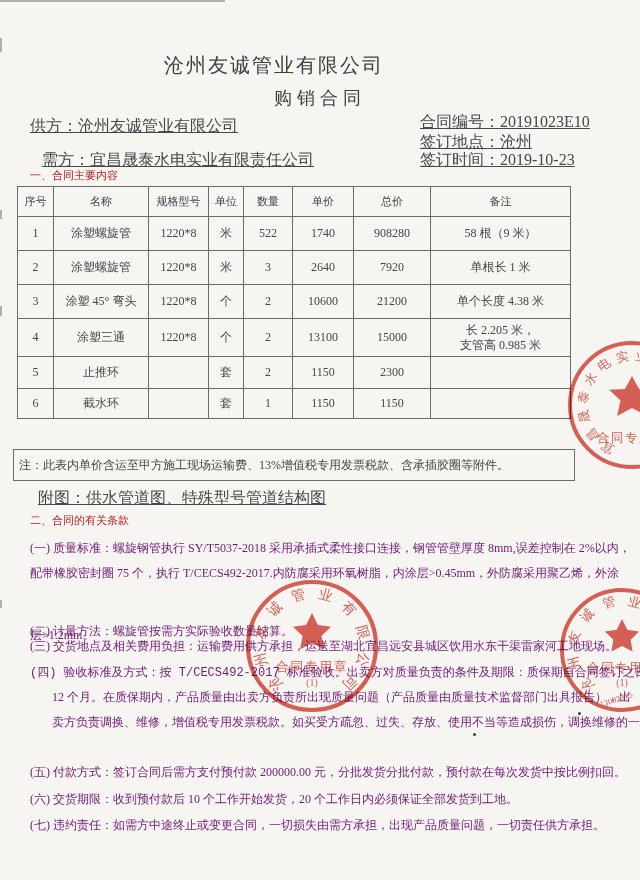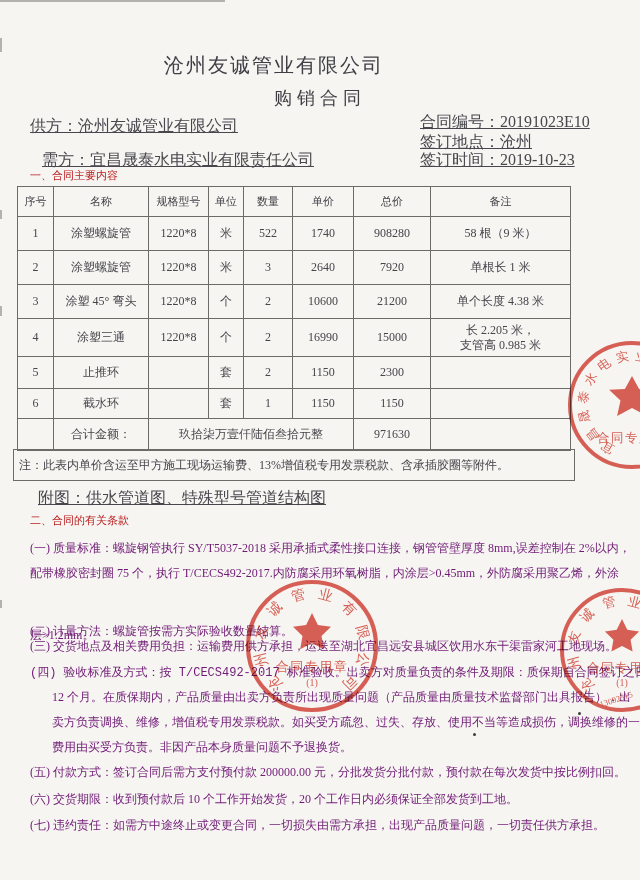--- a/index.html
+++ b/index.html
@@ -114,21 +114,21 @@
       <td>10600</td>
       <td>21200</td>
       <td class="remark">单个长度 4.38 米</td>
     </tr>
     <tr style="height:38px">
       <td>4</td>
       <td>涂塑三通</td>
       <td>1220*8</td>
       <td>个</td>
       <td>2</td>
-      <td>16990</td>
+      <td>13100</td>
       <td>15000</td>
       <td class="remark">长 2.205 米，
 支管高 0.985 米</td>
     </tr>
     <tr style="height:32px">
       <td>5</td>
       <td>止推环</td>
       <td></td>
       <td>套</td>
       <td>2</td>
@@ -139,46 +139,38 @@
     <tr style="height:30px">
       <td>6</td>
       <td>截水环</td>
       <td></td>
       <td>套</td>
       <td>1</td>
       <td>1150</td>
       <td>1150</td>
       <td class="remark"></td>
     </tr>
-    <tr style="height:32px">
-      <td></td>
-      <td>合计金额：</td>
-      <td colspan="4">玖拾柒万壹仟陆佰叁拾元整</td>
-      <td>971630</td>
-      <td></td>
-    </tr>
   </tbody>
     </table>
 
   <div class="note-box">
     <span>注：此表内单价含运至甲方施工现场运输费、13%增值税专用发票税款、含承插胶圈等附件。</span>
   </div>
 
   <div class="abs meta" style="left:30px;top:488px;margin-left:8px;">附图：供水管道图、特殊型号管道结构图</div>
   <div class="abs sec-head" style="left:30px;top:513px;">二、合同的有关条款</div>
 
   <div class="abs term-line" style="left:30px;top:540px;">(一) 质量标准：螺旋钢管执行 SY/T5037-2018 采用承插式柔性接口连接，钢管管壁厚度 8mm,误差控制在 2%以内，</div>
   <div class="abs term-line" style="left:30px;top:565px;">配带橡胶密封圈 75 个，执行 T/CECS492-2017.内防腐采用环氧树脂，内涂层&gt;0.45mm，外防腐采用聚乙烯，外涂</div>
   <div class="abs term-line" style="left:30px;top:590px;margin-top:37px;">层&gt;1.2mm。</div>
   <div class="abs term-line" style="left:30px;top:623px;">(二) 计量方法：螺旋管按需方实际验收数量结算。</div>
   <div class="abs term-line" style="left:30px;top:638px;">(三) 交货地点及相关费用负担：运输费用供方承担，运送至湖北宜昌远安县城区饮用水东干渠雷家河工地现场。</div>
   <div class="abs term-line" style="left:30px;top:664px;font-family:Liberation Mono, monospace;">(四) 验收标准及方式：按 T/CECS492-2017 标准验收。出卖方对质量负责的条件及期限：质保期自合同签订之日起</div>
   <div class="abs term-line" style="left:52px;top:689px;">12 个月。在质保期内，产品质量由出卖方负责所出现质量问题（产品质量由质量技术监督部门出具报告），出</div>
   <div class="abs term-line" style="left:52px;top:714px;">卖方负责调换、维修，增值税专用发票税款。如买受方疏忽、过失、存放、使用不当等造成损伤，调换维修的一</div>
-  <div class="abs term-line" style="left:52px;top:739px;">费用由买受方负责。非因产品本身质量问题不予退换货。</div>
   <div class="abs term-line" style="left:30px;top:764px;">(五) 付款方式：签订合同后需方支付预付款 200000.00 元，分批发货分批付款，预付款在每次发货中按比例扣回。</div>
   <div class="abs term-line" style="left:30px;top:791px;">(六) 交货期限：收到预付款后 10 个工作开始发货，20 个工作日内必须保证全部发货到工地。</div>
   <div class="abs term-line" style="left:30px;top:817px;">(七) 违约责任：如需方中途终止或变更合同，一切损失由需方承担，出现产品质量问题，一切责任供方承担。</div>
 
   <svg class="seal" style="left:557px;top:330px;" width="150" height="150" viewBox="0 0 150 150">
     <circle cx="75" cy="75" r="62" stroke-width="4"></circle>
     <g>
         <text transform="rotate(-150 75 75)" x="75" y="30" text-anchor="middle" font-size="12.5">宜</text>
         <text transform="rotate(-126.92307692307692 75 75)" x="75" y="30" text-anchor="middle" font-size="12.5">昌</text>
         <text transform="rotate(-103.84615384615384 75 75)" x="75" y="30" text-anchor="middle" font-size="12.5">晟</text>

